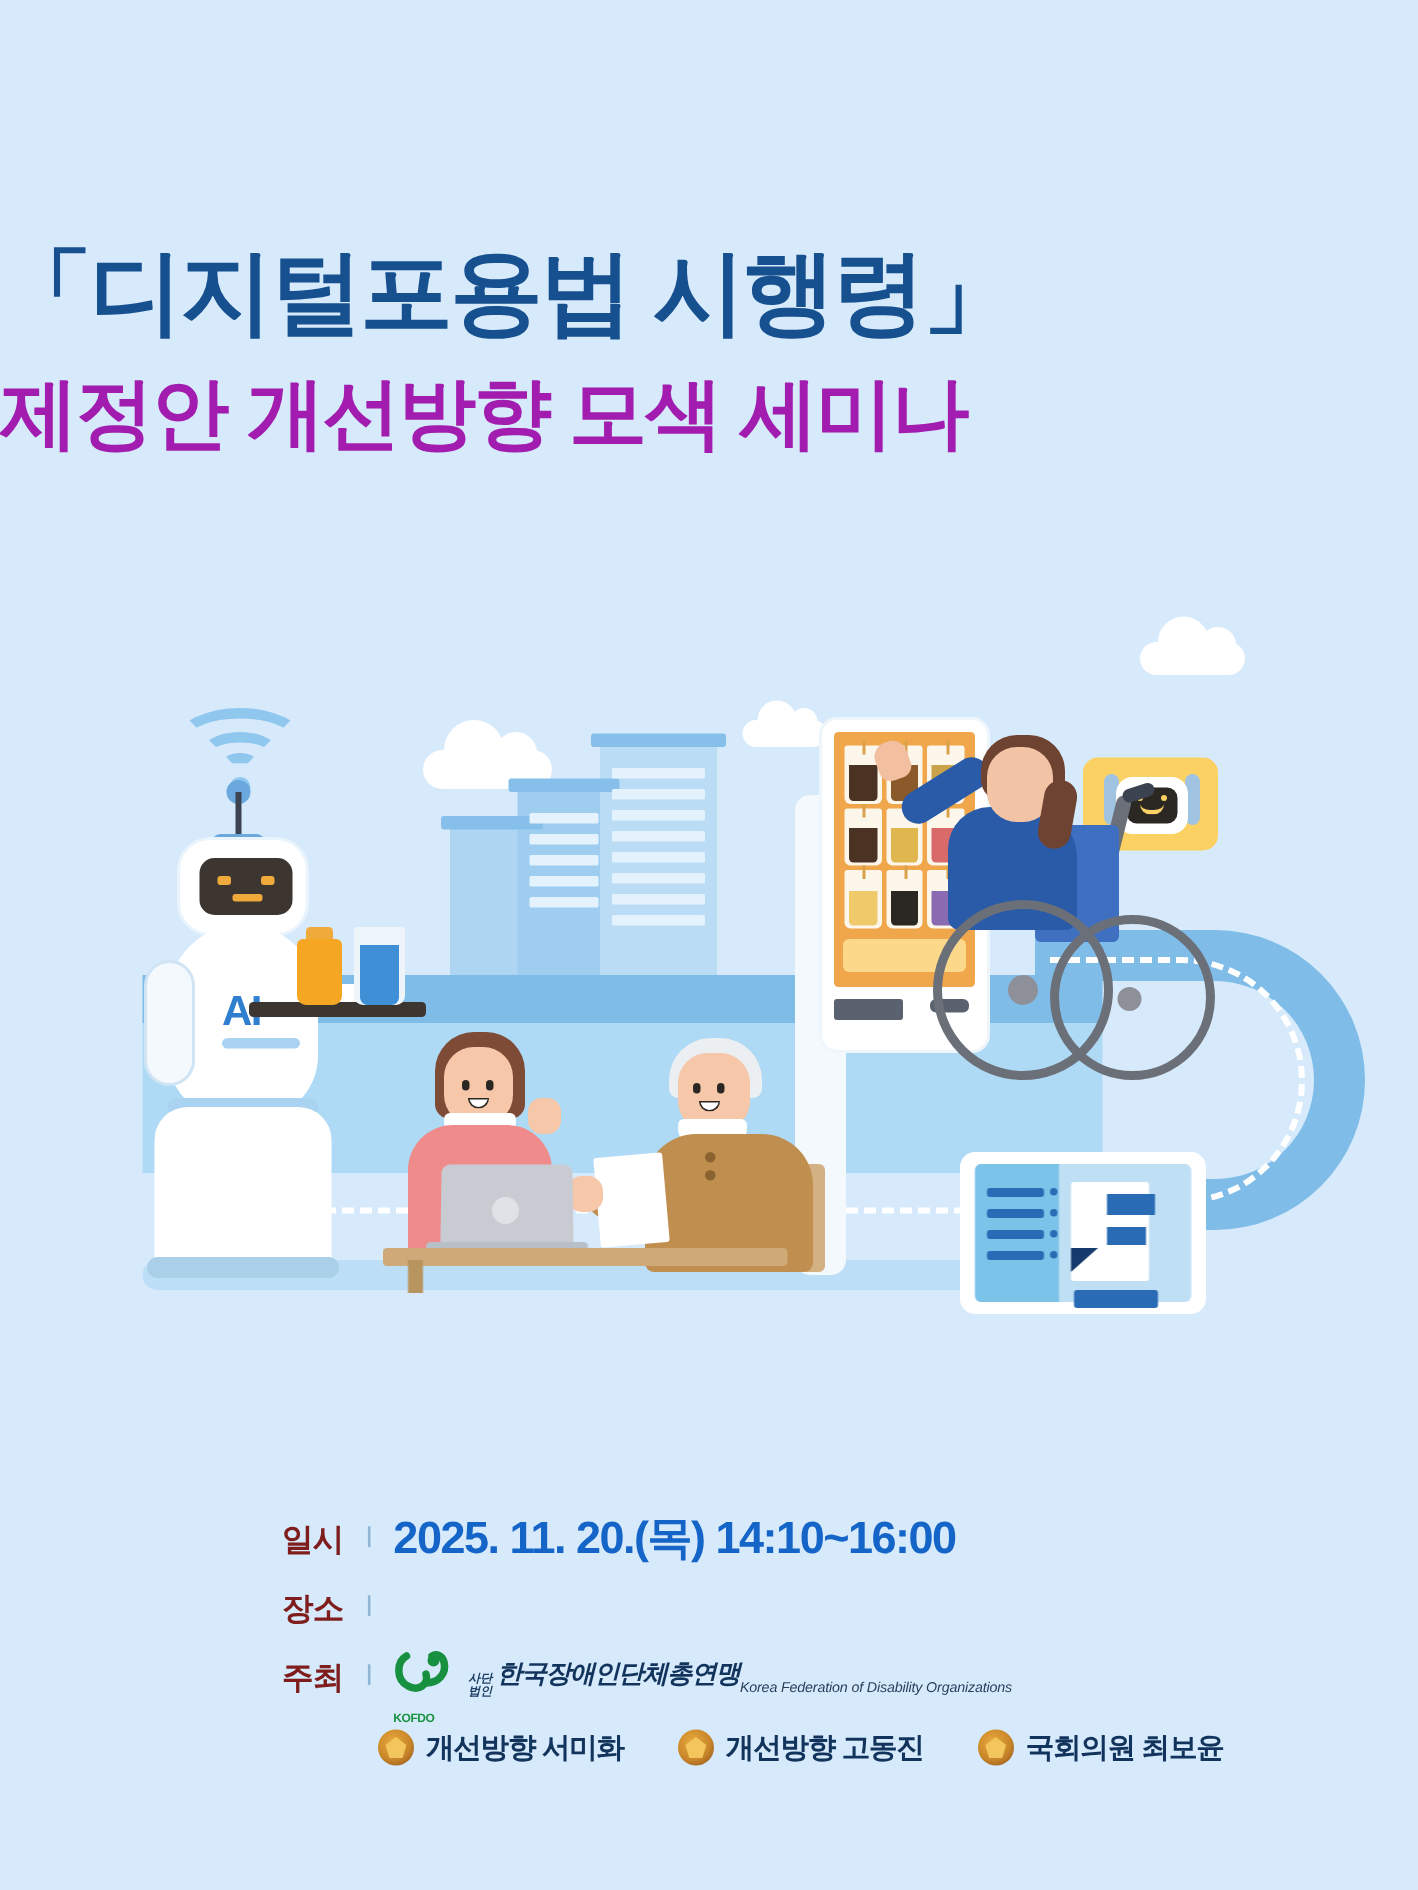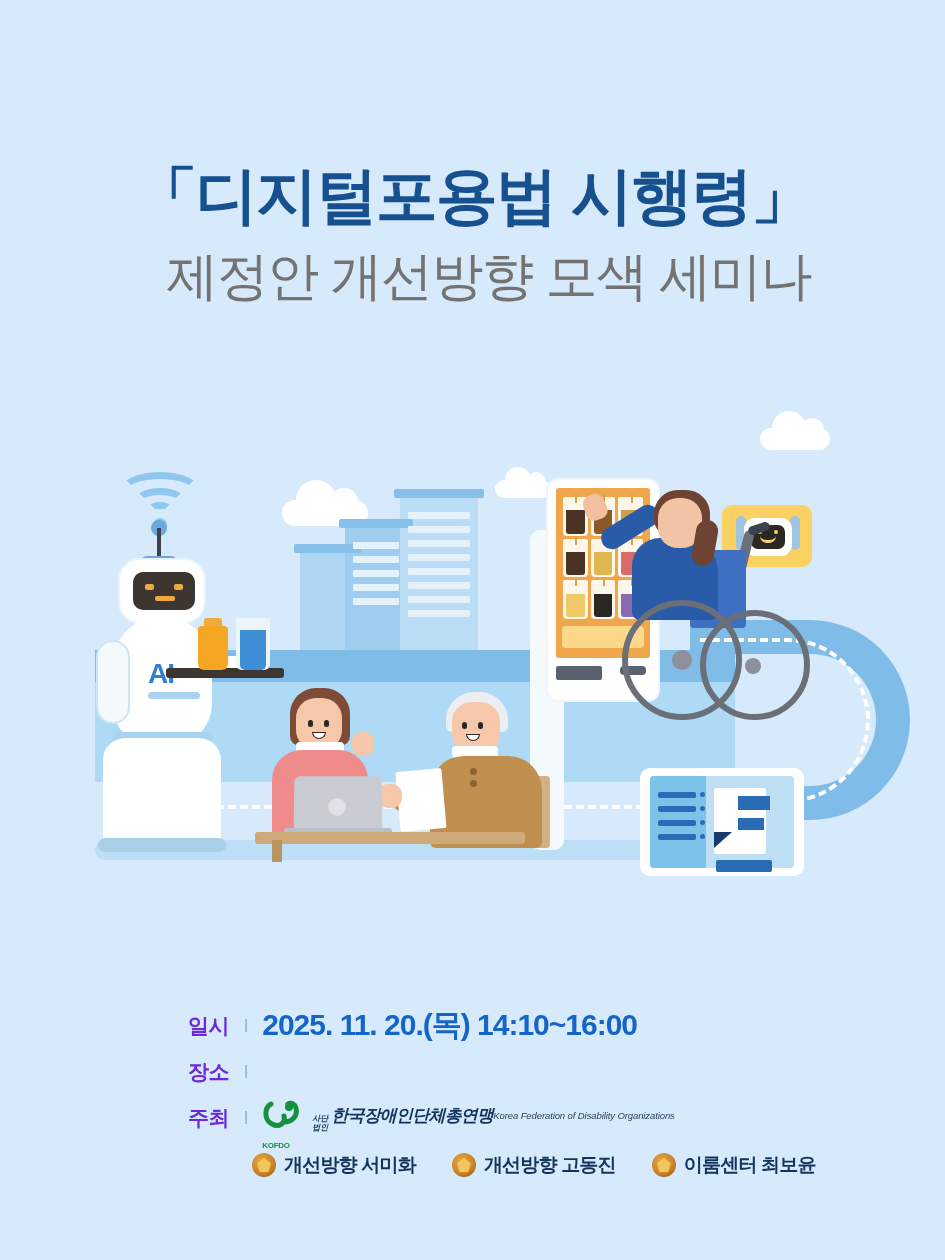--- a/index.html
+++ b/index.html
@@ -6,27 +6,27 @@
   body {
     width:945px; height:1260px;
     background:#d6eafb;
     font-family:"Liberation Sans", sans-serif;
     overflow:hidden;
     position:relative;
   }
   .poster { position:relative; width:945px; height:1260px; background:#d6eafb; }
 
   
-  .title-block { position:absolute; top:160px; left:0; width:811px; text-align:right; }
+  .title-block { position:absolute; top:160px; left:0; width:811px; text-align:left; }
   .title-main {
     font-size:62px; font-weight:bold; color:#17508f;
     letter-spacing:-2px; line-height:1.15; white-space:nowrap;
   }
   .title-sub {
-    font-size:52px; font-weight:normal; color:#737373;
+    font-size:52px; font-weight:bold; color:#a21caf;
     letter-spacing:-1.5px; line-height:1.2; margin-top:14px; white-space:nowrap;
   }
 
   
   .illus { position:absolute; left:0; top:420px; width:945px; height:490px; }
 
   .cloud { position:absolute; background:#ffffff; border-radius:40px; }
   .cloud:before, .cloud:after {
     content:""; position:absolute; background:#ffffff; border-radius:50%;
   }
@@ -181,33 +181,33 @@
   .tdot { position:absolute; left:700px; width:5px; height:5px; background:#2a6bb5; border-radius:50%; }
   .sign-card { position:absolute; left:714px; top:368px; width:52px; height:66px; background:#ffffff; border-radius:2px; }
   .sign-b1 { position:absolute; left:738px; top:376px; width:32px; height:14px; background:#2a6bb5; }
   .sign-b2 { position:absolute; left:738px; top:398px; width:26px; height:12px; background:#2a6bb5; }
   .sign-tri { position:absolute; left:714px; top:412px; width:0; height:0; border-left:18px solid #163a6b; border-bottom:16px solid transparent; }
   .sign-bar { position:absolute; left:716px; top:440px; width:56px; height:12px; background:#2a6bb5; border-radius:2px; }
 
   
   .info { position:absolute; left:188px; top:1005px; width:700px; }
   .info-row { display:flex; align-items:center; margin-bottom:12px; }
-  .info-label { font-size:21px; font-weight:bold; color:#6d28d9; letter-spacing:-0.5px; width:46px; }
+  .info-label { font-size:21px; font-weight:bold; color:#7f1d1d; letter-spacing:-0.5px; width:46px; }
   .info-sep { color:#8fb6d6; margin:0 14px 0 10px; font-size:19px; }
   .info-value { font-size:30px; font-weight:bold; color:#1565c8; letter-spacing:-1px; white-space:nowrap; }
   .info-value.place { font-size:29px; }
 
   .host-row { display:flex; align-items:center; margin-top:4px; }
   .kofdo { display:flex; align-items:center; }
   .kofdo-mark { width:44px; height:40px; position:relative; margin-right:6px; }
   .kofdo-text { display:flex; flex-direction:row; justify-content:center;font-style:italic; }
   .kofdo-kr { display:flex; align-items:baseline; }
   .kofdo-tiny { font-size:8px; font-weight:bold; color:#1d3f63; line-height:1.05; margin-right:3px; }
   .kofdo-name { font-size:17px; font-weight:bold; color:#12345c; letter-spacing:-0.8px; }
-  .kofdo-en { font-size:9.5px; color:#2a3f5a; letter-spacing:-0.1px; margin-top:6px; }
+  .kofdo-en { font-size:9.5px; color:#2a3f5a; letter-spacing:-0.1px; margin-top:16px; }
   .kofdo-label { font-size:8px; font-weight:bold; color:#17913f; text-align:center; letter-spacing:-0.3px; margin-top:-2px; }
 
   .mp-row { display:flex; align-items:center; gap:36px; margin-top:14px; margin-left:64px; }
   .mp { display:flex; align-items:center; gap:8px; }
   .mp-badge { width:24px; height:24px; border-radius:50%; background:radial-gradient(circle at 40% 35%, #e8a93b 0%, #c9862a 55%, #8a4f1c 100%); position:relative; flex:none; }
   .mp-badge:after { content:""; position:absolute; left:5px; top:5px; width:14px; height:14px; background:#f2c65c; clip-path:polygon(50% 0%, 100% 38%, 81% 100%, 19% 100%, 0% 38%); }
   .mp-name { font-size:19px; font-weight:bold; color:#12345c; letter-spacing:-0.8px; white-space:nowrap; }
 </style>
 </head>
 <body>
@@ -441,18 +441,18 @@
       <span class="mp">
         <span class="mp-badge"></span>
         <span class="mp-name">개선방향 서미화</span>
       </span>
       <span class="mp">
         <span class="mp-badge"></span>
         <span class="mp-name">개선방향 고동진</span>
       </span>
       <span class="mp">
         <span class="mp-badge"></span>
-        <span class="mp-name">이룸센터 최보윤</span>
+        <span class="mp-name">국회의원 최보윤</span>
       </span>
     </div>
 
   </div>
 </div>
 
 </body></html>

